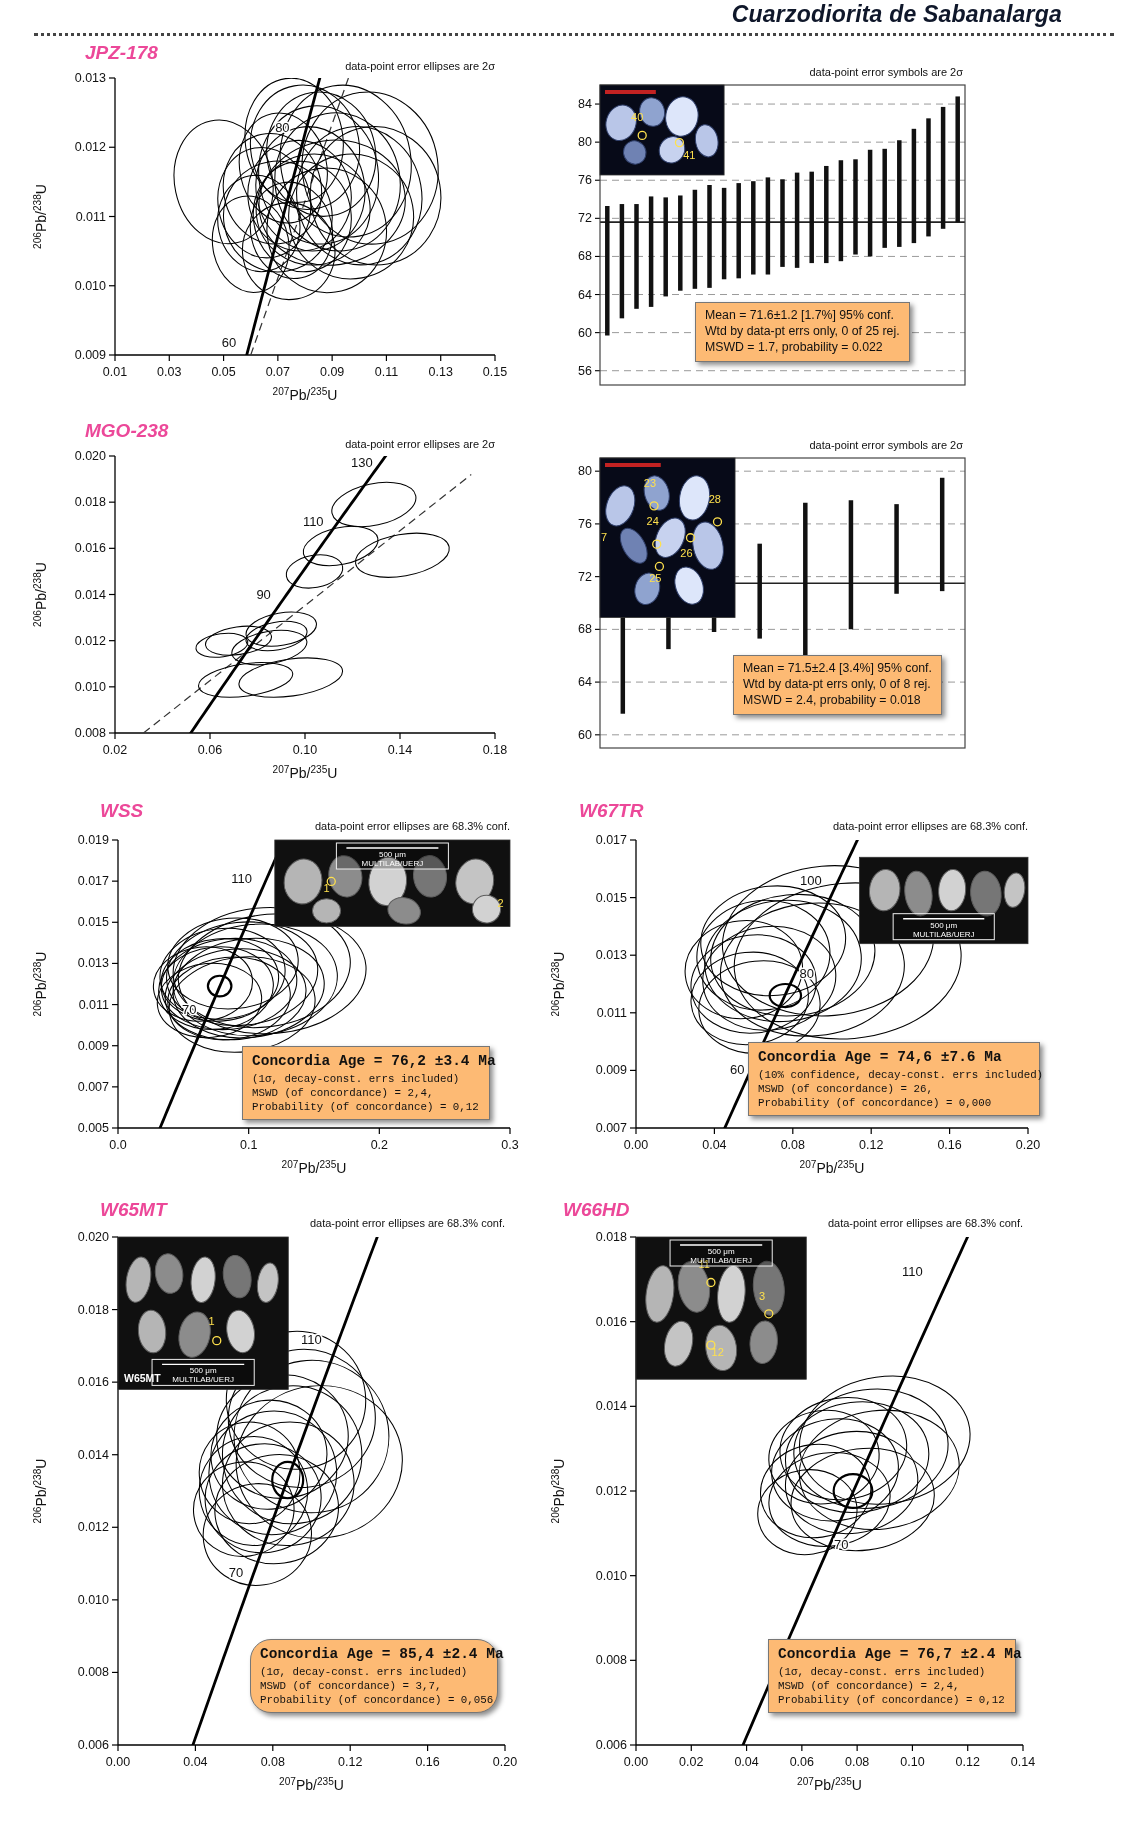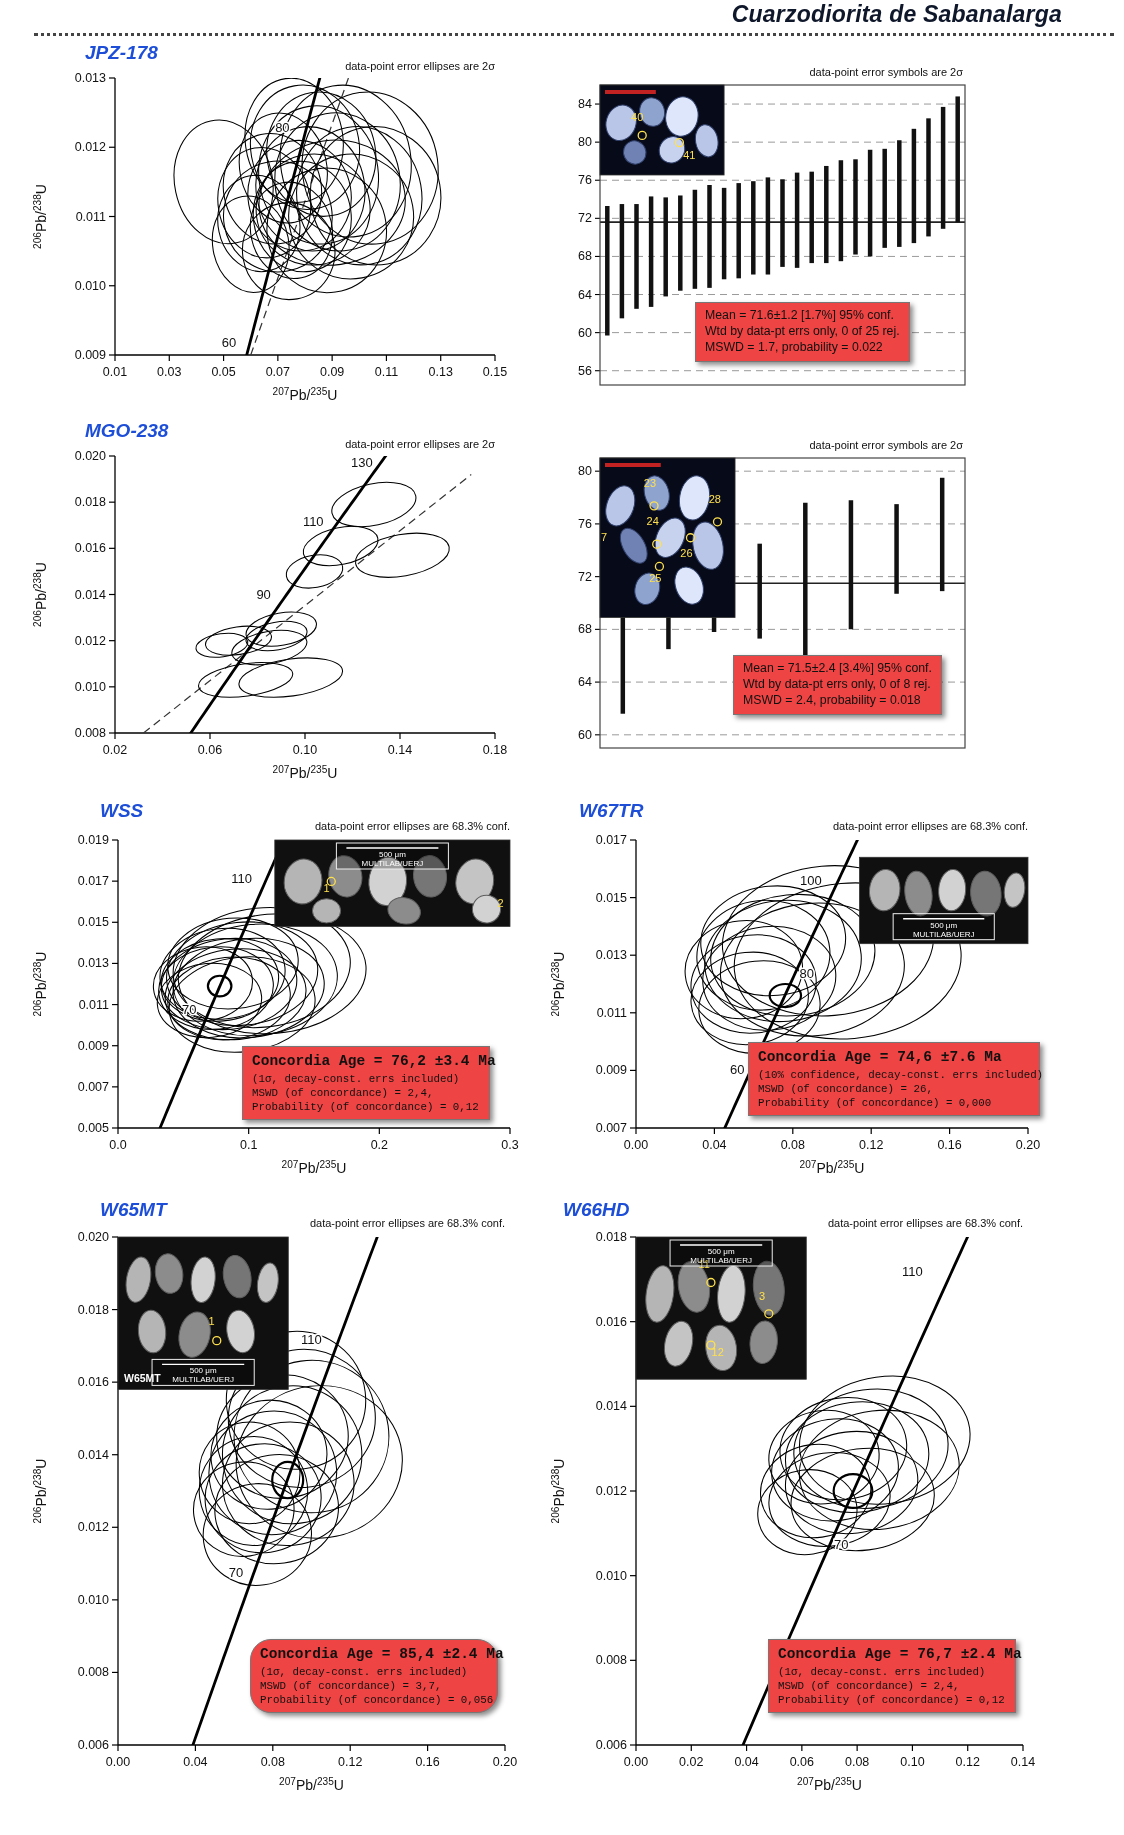--- a/index.html
+++ b/index.html
@@ -13,25 +13,25 @@
     font-size:23px; font-weight:bold; font-style:italic; color:#0f172a;
     letter-spacing:0.2px;
   }
   .divider {
     position:absolute; top:33px; left:34px; right:10px;
     border-top:3px dotted #444; height:0;
   }
   .panel { position:absolute; }
   .panel svg { position:absolute; left:0; top:0; }
   .panel-title {
-    position:absolute; font-size:19px; font-weight:bold; font-style:italic; color:#1d4ed8;
+    position:absolute; font-size:19px; font-weight:bold; font-style:italic; color:#ec4899;
   }
   .panel-note { position:absolute; font-size:11px; color:#111; white-space:nowrap; }
   .meanbox, .agebox {
-    position:absolute; background:#ef4444; border:1px solid #777;
+    position:absolute; background:#fdba74; border:1px solid #777;
     box-shadow:3px 3px 5px rgba(0,0,0,0.45); padding:5px 9px; line-height:1.3;
   }
   .meanbox { font-size:12.3px; text-align:left; white-space:nowrap; }
   .agebox  { text-align:left;font-family:Liberation Mono, monospace; }
   .agebox .l0 { font-size:14.5px; font-weight:bold; margin-bottom:1px; white-space:nowrap; }
   .agebox .ln { font-size:10.8px; white-space:nowrap; }
   svg text { font-family:"Liberation Sans", sans-serif; }
 </style>
 </head>
 <body>

